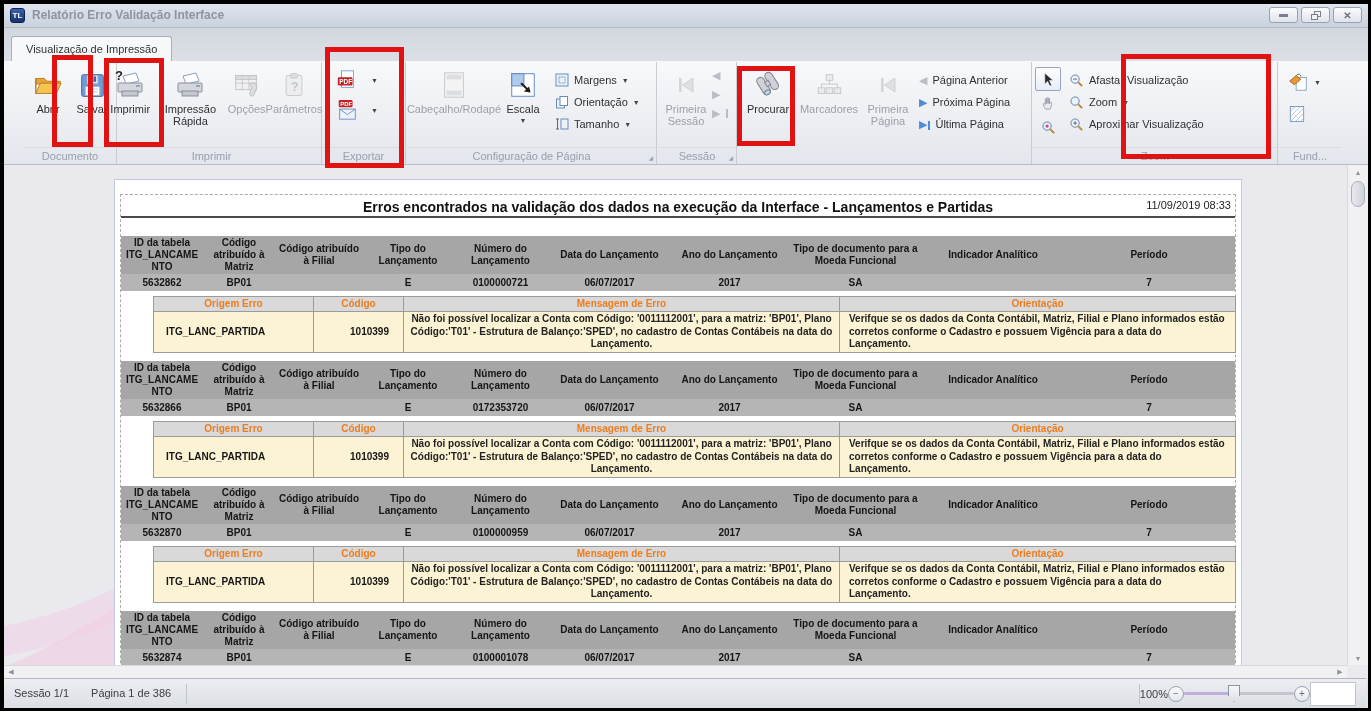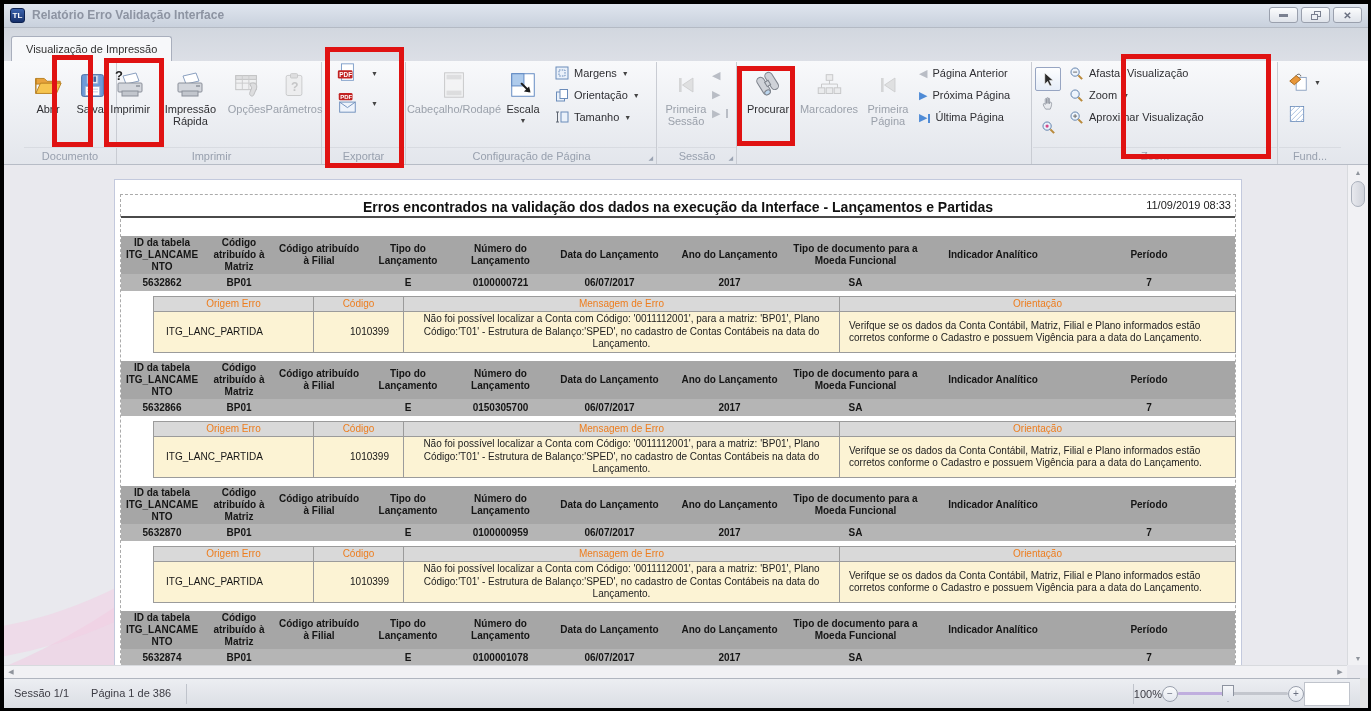--- a/index.html
+++ b/index.html
@@ -25,21 +25,21 @@
   .ribbon{position:absolute;left:0;top:57px;right:0;height:104px;background:linear-gradient(#f8f9fb,#e3e6ec);border-bottom:1px solid #b7bcc6}
   .grp{position:absolute;top:1px;height:102px;border-right:1px solid #c9ccd3}
   .gbody{position:absolute;left:0;right:0;top:0;height:84px;display:flex;align-items:flex-start;padding:0 2px}
   .glabel{position:absolute;left:0;right:0;bottom:0;height:17px;border-top:1px solid #d8dbe1;font-size:11px;color:#98a0ae;display:flex;align-items:center;justify-content:center}
   .glaunch{position:absolute;right:3px;bottom:3px;font-size:6px;color:#9aa3b2}
   .bigbtn{display:flex;flex-direction:column;align-items:center;padding-top:5px;height:82px;font-size:11px;line-height:12px;text-align:center;color:#2f2f33}
   .bigbtn .ic{height:36px;display:flex;align-items:center;justify-content:center}
   .dis{color:#9ba1ab}
   .dis svg{opacity:.55;filter:grayscale(1)}
   .car{font-size:7px;color:#444}
-  .mcol{display:flex;flex-direction:column;justify-content:flex-start;}
+  .mcol{display:flex;flex-direction:column;justify-content:flex-start;padding-top:7px}
   .mrow{display:flex;align-items:center;gap:5px;font-size:11px;height:22px;color:#2f2f33;white-space:nowrap}
   .tool{width:26px;height:24px;display:flex;align-items:center;justify-content:center;border-radius:2px}
   .tool.sel{border:1px solid #97a5c2;background:linear-gradient(#fdfeff,#e6edf8)}
   .arrglyph{font-size:11px;line-height:1}
   .blue{color:#4f8bd6}.gray{color:#b9bdc5}
   .bar-after{display:inline-block;width:2px;height:9px;background:#4f8bd6;margin-left:1px;vertical-align:middle}
   .bar-after.g{background:#b9bdc5}
 
   
   .preview{position:absolute;left:0;top:161px;right:0;bottom:30px;background:#e9e9ee;overflow:hidden}
@@ -52,40 +52,40 @@
   .blocks{margin-top:18px}
   .block{margin-bottom:8px}
   table{border-collapse:collapse;table-layout:fixed}
   .mtbl{width:1114px}
   .mtbl th,.mtbl td{font-size:10px;font-weight:bold;color:#151515;text-align:center;vertical-align:middle;line-height:12px;padding:0 2px;overflow:hidden}
   .mh{height:38px;background:#a6a6a6}
   .mh .c0{overflow-wrap:anywhere}
   .mr{height:17px;background:#b5b5b5}
   .subw{margin-left:32px;margin-top:5px}
   .stbl{width:1082px}
-  .stbl th,.stbl td{border:1px solid #9b9b9b;font-size:10px;font-weight:normal;line-height:12.5px;overflow:hidden}
+  .stbl th,.stbl td{border:1px solid #9b9b9b;font-size:10px;font-weight:bold;line-height:12.5px;overflow:hidden}
   .sh{height:15px;background:#d9d9d9}
   .sh th{color:#ed7d1e;text-align:center}
   .sr{background:#fcf3d4;height:41px}
   .sr .so{text-align:left;padding-left:12px;color:#151515}
   .sr .sc{text-align:right;padding-right:14px;color:#151515}
   .sr .sm{text-align:center;padding:1px 5px;color:#222}
   .sr .st{text-align:left;padding:1px 9px;color:#222}
 
   
   .vscroll{position:absolute;right:0;top:0;width:21px;bottom:13px;background:#f1f1f4;border-left:1px solid #d8dade}
   .vscroll .a{position:absolute;left:0;right:0;height:14px;display:flex;align-items:center;justify-content:center;font-size:7px;color:#8f949c}
   .vscroll .a.up{top:0}.vscroll .a.dn{bottom:0}
   .vthumb{position:absolute;left:3px;top:16px;width:14px;height:26px;background:linear-gradient(90deg,#e8e9ee,#cfd2da);border:1px solid #aab0bb;border-radius:7px}
   .hscroll{position:absolute;left:0;right:21px;bottom:0;height:13px;background:#f1f1f4;border-top:1px solid #d8dade}
   .hscroll .a{position:absolute;top:0;bottom:0;width:14px;display:flex;align-items:center;justify-content:center;font-size:7px;color:#8f949c}
   .hscroll .a.lf{left:0}.hscroll .a.rt{right:0}
 
   
-  .statusbar{position:absolute;left:0;right:8px;bottom:0;height:30px;background:linear-gradient(#eceef2,#dbdee4);border-top:1px solid #b0b5bf;font-size:11px;color:#3c3c44}
+  .statusbar{position:absolute;left:0;right:2px;bottom:0;height:30px;background:linear-gradient(#eceef2,#dbdee4);border-top:1px solid #b0b5bf;font-size:11px;color:#3c3c44}
   .sb-l{position:absolute;left:10px;top:8px;display:flex;gap:22px}
   .sb-sep{position:absolute;top:5px;width:1px;height:20px;background:#bfc3cb}
   .sb-r{position:absolute;right:10px;top:0;height:100%;display:flex;align-items:center;gap:0}
   .zbtn{width:16px;height:16px;border:1px solid #9aa0ad;border-radius:50%;background:linear-gradient(#fbfcfd,#e3e7ee);display:flex;align-items:center;justify-content:center;font-size:10px;color:#6a7080;line-height:1}
   .ztrack{position:relative;width:110px;height:3px;background:#c3c6cd;border-radius:2px}
   .ztrack .fill{position:absolute;left:0;top:0;height:3px;width:50px;background:#c0aede;border-radius:2px}
   .zthumb{position:absolute;left:44px;top:-7px;width:12px;height:17px;background:linear-gradient(#f6f7fa,#dde1e9);border:1px solid #8d93a0;clip-path:polygon(0 0,100% 0,100% 60%,50% 100%,0 60%)}
   .cornerbox{width:46px;height:24px;background:#fff;border:1px solid #c0c4cc}
 
   
@@ -563,21 +563,21 @@
           <th>Ano do Lançamento</th>
           <th>Tipo de documento para a Moeda Funcional</th>
           <th>Indicador Analítico</th>
           <th>Período</th>
         </tr>
         <tr class="mr">
           <td>5632866</td>
           <td>BP01</td>
           <td></td>
           <td>E</td>
-          <td>0150305700</td>
+          <td>0172353720</td>
           <td>06/07/2017</td>
           <td>2017</td>
           <td>SA</td>
           <td></td>
           <td>7</td>
         </tr>
       </tbody>
     </table>
     <div class="subw">
       <table class="stbl">

